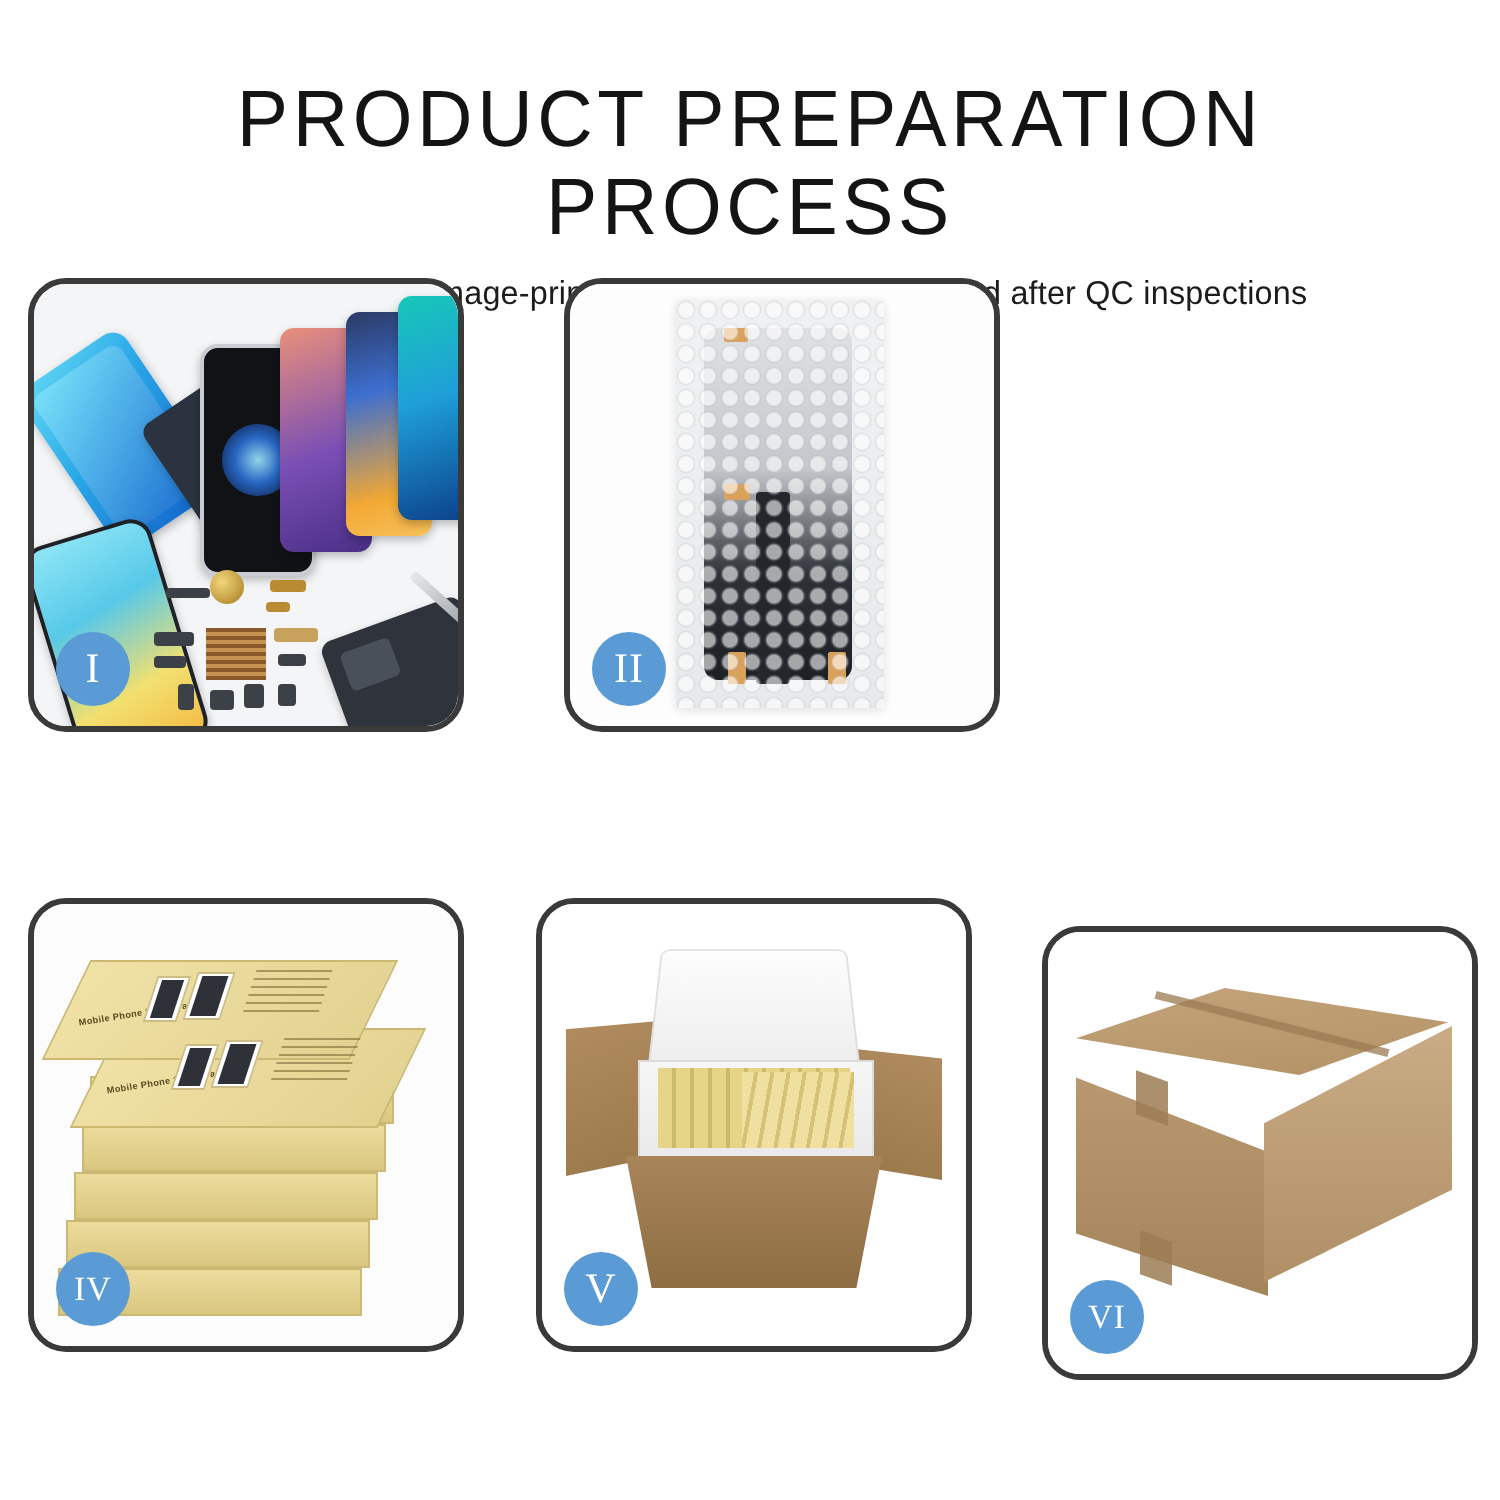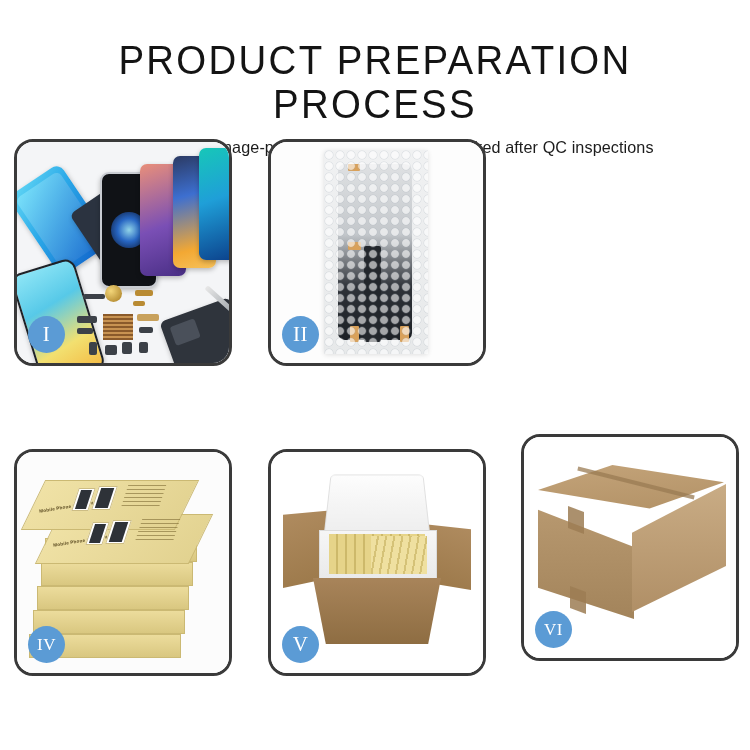--- a/index.html
+++ b/index.html
@@ -26,22 +26,22 @@
     transform:scaleX(.98);
   }
 
   
   .grid{position:absolute;left:14px;top:139px;width:726px;height:551px;}
   .card{
     position:absolute;width:218px;height:227px;
     border:3px solid #3a3a3a;border-radius:19px;
     background:#fbfbfb;overflow:hidden;box-sizing:border-box;
   }
-  .c1{left:0;top:0}.c2{left:254px;top:0}.c3{left:507px;top:0}
-  .c4{left:0;top:310px}.c5{left:254px;top:310px}.c6{left:507px;top:295px}
+  .c1{left:0;top:0}.c2{left:268px;top:0}.c3{left:507px;top:0}
+  .c4{left:0;top:310px}.c5{left:254px;top:310px}.c6{left:507px;top:324px}
 
   .photo{position:absolute;inset:0;overflow:hidden;}
 
   .badge{
     position:absolute;left:11px;bottom:10px;width:37px;height:37px;
     border-radius:50%;background:#5b9bd5;color:#fff;
     display:flex;align-items:center;justify-content:center;
     font-family:"Liberation Serif","DejaVu Serif",serif;
     font-size:21px;line-height:1;letter-spacing:.5px;z-index:40;
   }

